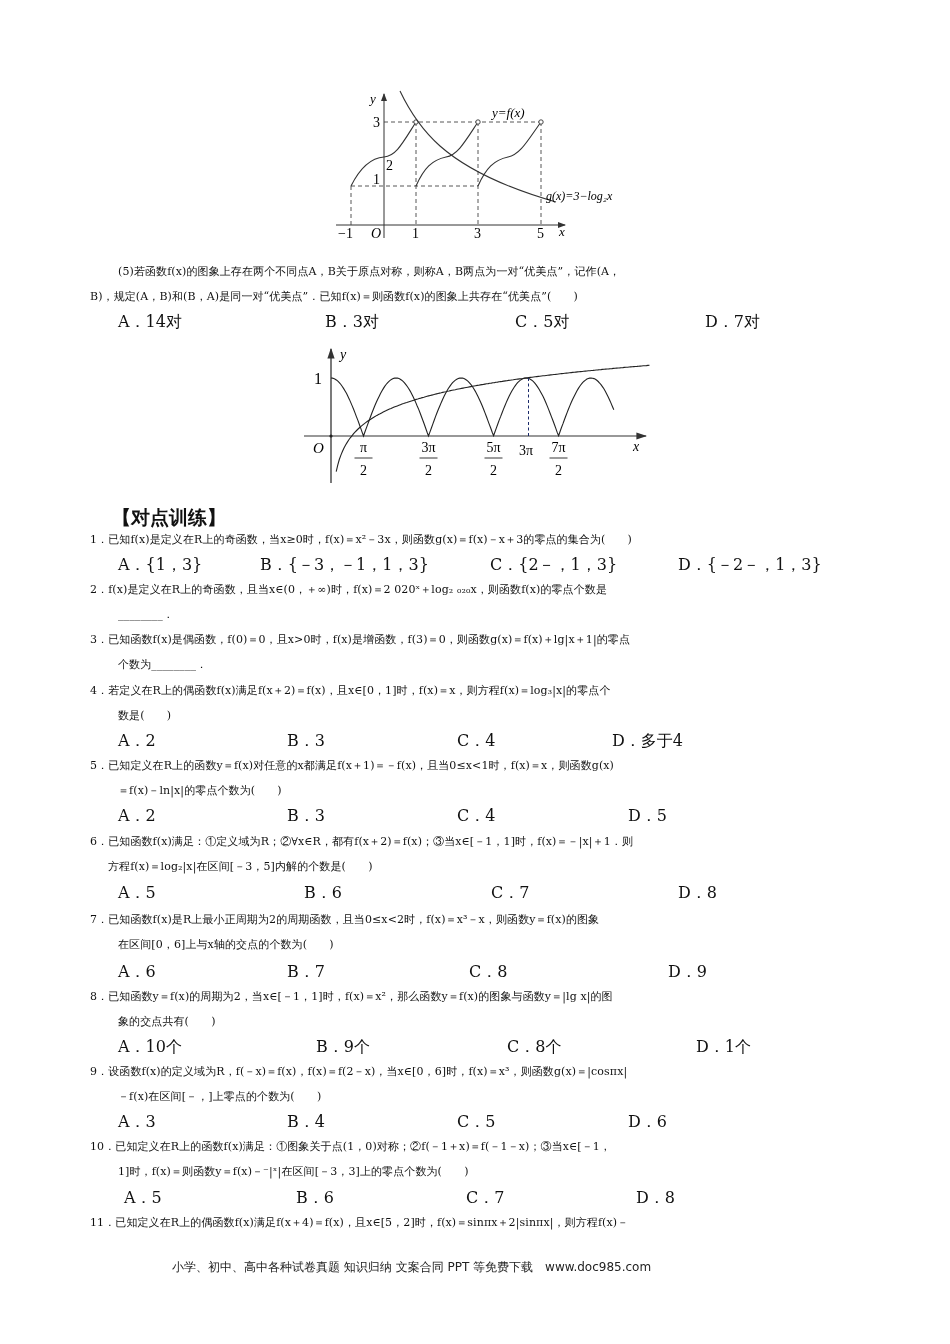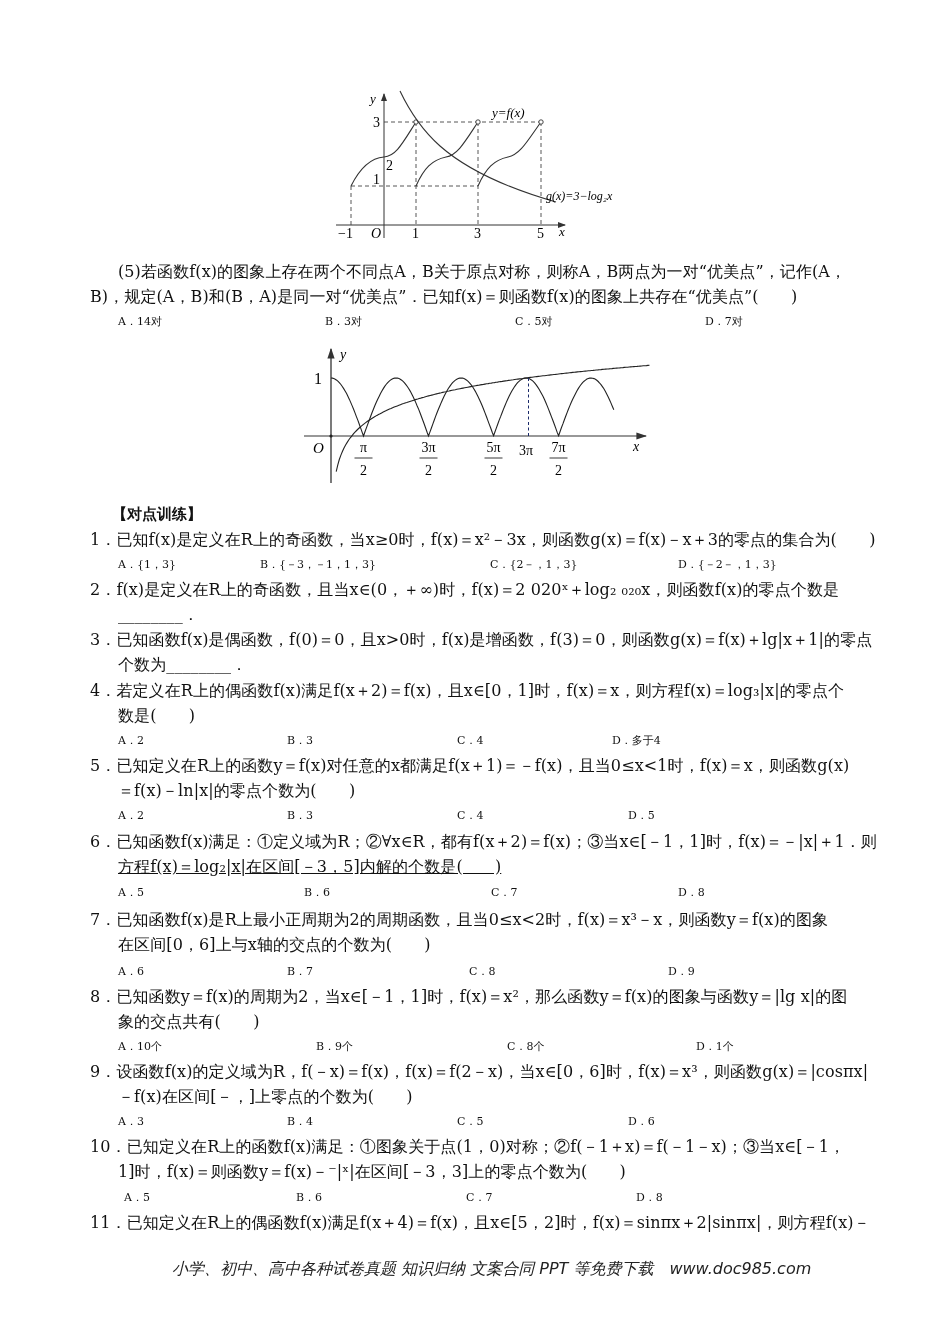--- a/index.html
+++ b/index.html
@@ -1,22 +1,22 @@
 <!DOCTYPE html>
 <html><head>
 <meta charset="utf-8">
 <style>
   html, body { margin: 0; padding: 0; background: #ffffff; }
   body { width: 950px; height: 1344px; position: relative; overflow: hidden;
          font-family: "DejaVu Serif", "Liberation Serif", serif; color: #111; }
   .abs { position: absolute; }
-  .line { position: absolute; font-size: 16px; line-height: 20px; white-space: nowrap; letter-spacing: 0.1px; }
-  .opt { position: absolute; font-size: 11px; line-height: 20px; white-space: nowrap; }
-  .section { position: absolute; font-family: Liberation Mono, monospace; font-weight: bold; font-size: 15px; }
-  .footer { position: absolute; font-family: "DejaVu Sans", "Liberation Sans", sans-serif; font-size: 16px; color: #222; white-space: nowrap; font-style: italic; }
+  .line { position: absolute; font-size: 11px; line-height: 20px; white-space: nowrap; letter-spacing: 0.1px; }
+  .opt { position: absolute; font-size: 16px; line-height: 20px; white-space: nowrap; }
+  .section { position: absolute; font-family: Liberation Mono, monospace; font-weight: bold; font-size: 19px; }
+  .footer { position: absolute; font-family: "DejaVu Sans", "Liberation Sans", sans-serif; font-size: 12px; color: #222; white-space: nowrap; }
   svg text { font-family: "Liberation Serif", "DejaVu Serif", serif; }
 </style>
 </head>
 <body>
 
 <svg class="abs" style="left:330px;top:88px" width="300" height="152" viewBox="0 0 300 152">
   <defs>
     <marker id="arr1" markerWidth="8" markerHeight="6" refX="7" refY="3" orient="auto">
       <path d="M0,0 L8,3 L0,6 Z" fill="#333"></path>
     </marker>
@@ -117,21 +117,21 @@
     <div class="opt" style="left: 287px; top: 731px;">B．3</div>
     <div class="opt" style="left: 457px; top: 731px;">C．4</div>
     <div class="opt" style="left: 612px; top: 731px;">D．多于4</div>
     <div class="line" style="left: 90px; top: 756px;">5．已知定义在R上的函数y＝f(x)对任意的x都满足f(x＋1)＝－f(x)，且当0≤x&lt;1时，f(x)＝x，则函数g(x)</div>
     <div class="line" style="left: 118px; top: 781px; text-align: center;">＝f(x)－ln|x|的零点个数为(　　)</div>
     <div class="opt" style="left: 118px; top: 806px;">A．2</div>
     <div class="opt" style="left: 287px; top: 806px;">B．3</div>
     <div class="opt" style="left: 457px; top: 806px;">C．4</div>
     <div class="opt" style="left: 628px; top: 806px;">D．5</div>
     <div class="line" style="left: 90px; top: 832px;">6．已知函数f(x)满足：①定义域为R；②∀x∈R，都有f(x＋2)＝f(x)；③当x∈[－1，1]时，f(x)＝－|x|＋1．则</div>
-    <div class="line" style="left: 118px; top: 857px; text-decoration: underline;">方程f(x)＝log₂|x|在区间[－3，5]内解的个数是(　　)</div>
+    <div class="line" style="left: 108px; top: 857px;">方程f(x)＝log₂|x|在区间[－3，5]内解的个数是(　　)</div>
     <div class="opt" style="left: 118px; top: 883px;">A．5</div>
     <div class="opt" style="left: 304px; top: 883px;">B．6</div>
     <div class="opt" style="left: 491px; top: 883px;">C．7</div>
     <div class="opt" style="left: 678px; top: 883px;">D．8</div>
     <div class="line" style="left: 90px; top: 910px;">7．已知函数f(x)是R上最小正周期为2的周期函数，且当0≤x&lt;2时，f(x)＝x³－x，则函数y＝f(x)的图象</div>
     <div class="line" style="left: 118px; top: 935px;">在区间[0，6]上与x轴的交点的个数为(　　)</div>
     <div class="opt" style="left: 118px; top: 962px;">A．6</div>
     <div class="opt" style="left: 287px; top: 962px;">B．7</div>
     <div class="opt" style="left: 469px; top: 962px;">C．8</div>
     <div class="opt" style="left: 628px; top: 962px; margin-left: 40px;">D．9</div>

